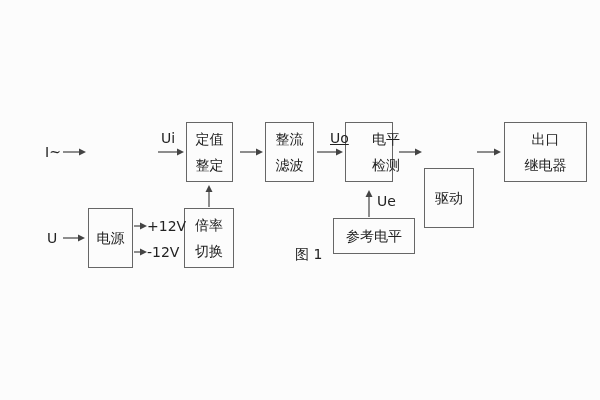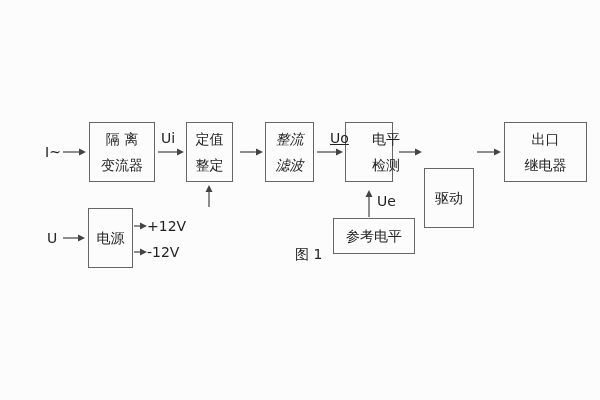--- a/index.html
+++ b/index.html
@@ -50,21 +50,21 @@
     left: 0; top: 0;
     width: 600px; height: 400px;
     pointer-events: none;
   }
   svg.connectors line { stroke: #444444; stroke-width: 1.2; }
   svg.connectors polygon { fill: #444444; }
 
   
   .b-isolation { left: 89px;  top: 122px; width: 66px; height: 60px; }
   .b-setpoint  { left: 186px; top: 122px; width: 47px; height: 60px; }
-  .b-rectify   { left: 265px; top: 122px; width: 49px; height: 60px; font-style: italic; }
+  .b-rectify   { left: 265px; top: 122px; width: 49px; height: 60px; }
   .b-level     { left: 345px; top: 122px; width: 48px; height: 60px; padding-left: 34px; }
   .b-drive     { left: 424px; top: 122px; width: 50px; height: 60px; margin-top: 46px; }
   .b-relay     { left: 504px; top: 122px; width: 83px; height: 60px; }
   .b-power     { left: 88px;  top: 208px; width: 45px; height: 60px; }
   .b-ratio     { left: 184px; top: 208px; width: 50px; height: 60px; }
   .b-reference { left: 333px; top: 218px; width: 82px; height: 36px; gap: 0; }
 
   
   .s-current { left: 45px;  top: 145px; }
   .s-ui      { left: 161px; top: 131px; }
@@ -120,24 +120,20 @@
     <g>
       <line x1="209" y1="207" x2="209" y2="191"></line>
       <polygon points="209,185 205.5,192 212.5,192"></polygon>
     </g>
     <g>
       <line x1="369" y1="217" x2="369" y2="197"></line>
       <polygon points="369,190 365.5,197 372.5,197"></polygon>
     </g>
   </svg>
 
-  <div class="box b-isolation">
-    <span>隔 离</span>
-    <span>变流器</span>
-  </div>
 
   <div class="box b-setpoint">
     <span>定值</span>
     <span>整定</span>
   </div>
 
   <div class="box b-rectify">
     <span>整流</span>
     <span>滤波</span>
   </div>
@@ -153,20 +149,24 @@
 
   <div class="box b-relay">
     <span>出口</span>
     <span>继电器</span>
   </div>
 
   <div class="box b-power">
     <span>电源</span>
   </div>
 
+  <div class="box b-ratio">
+    <span>倍率</span>
+    <span>切换</span>
+  </div>
 
   <div class="box b-reference">
     <span>参考电平</span>
   </div>
 
   <div class="sig s-current">I~</div>
   <div class="sig s-ui">Ui</div>
   <div class="sig s-uo">Uo</div>
   <div class="sig s-ue">Ue</div>
   <div class="sig s-voltage">U</div>

